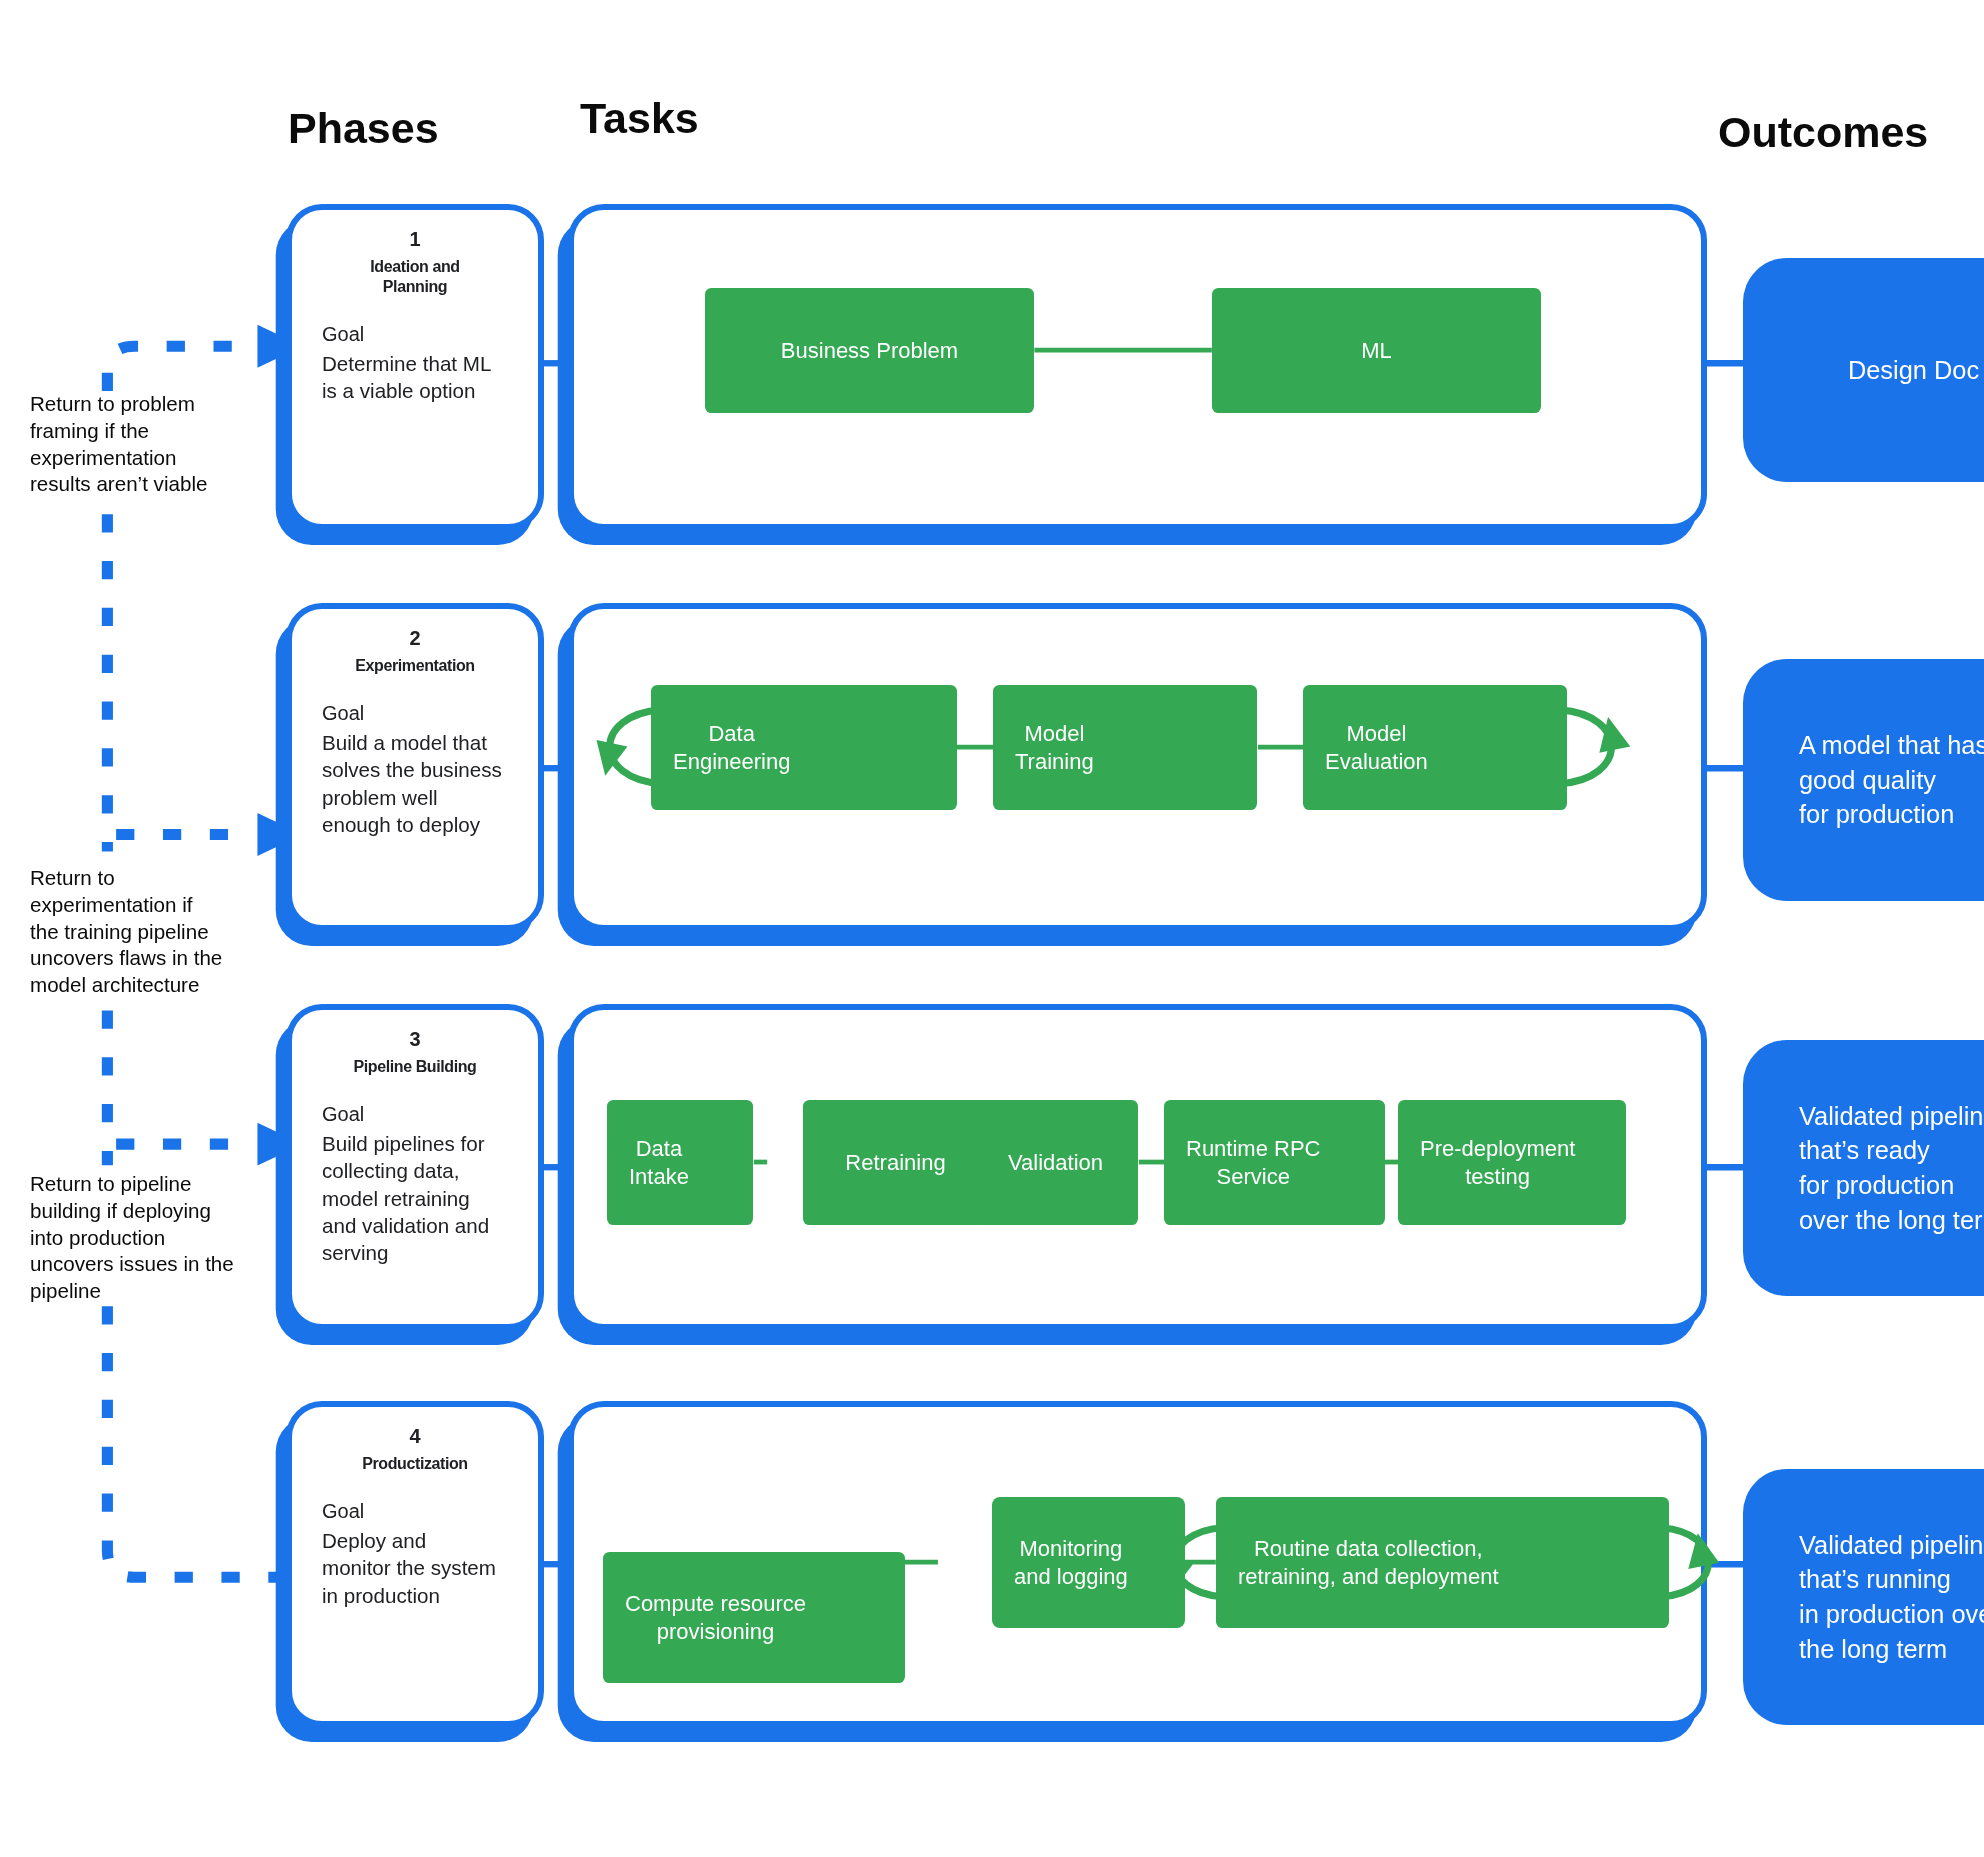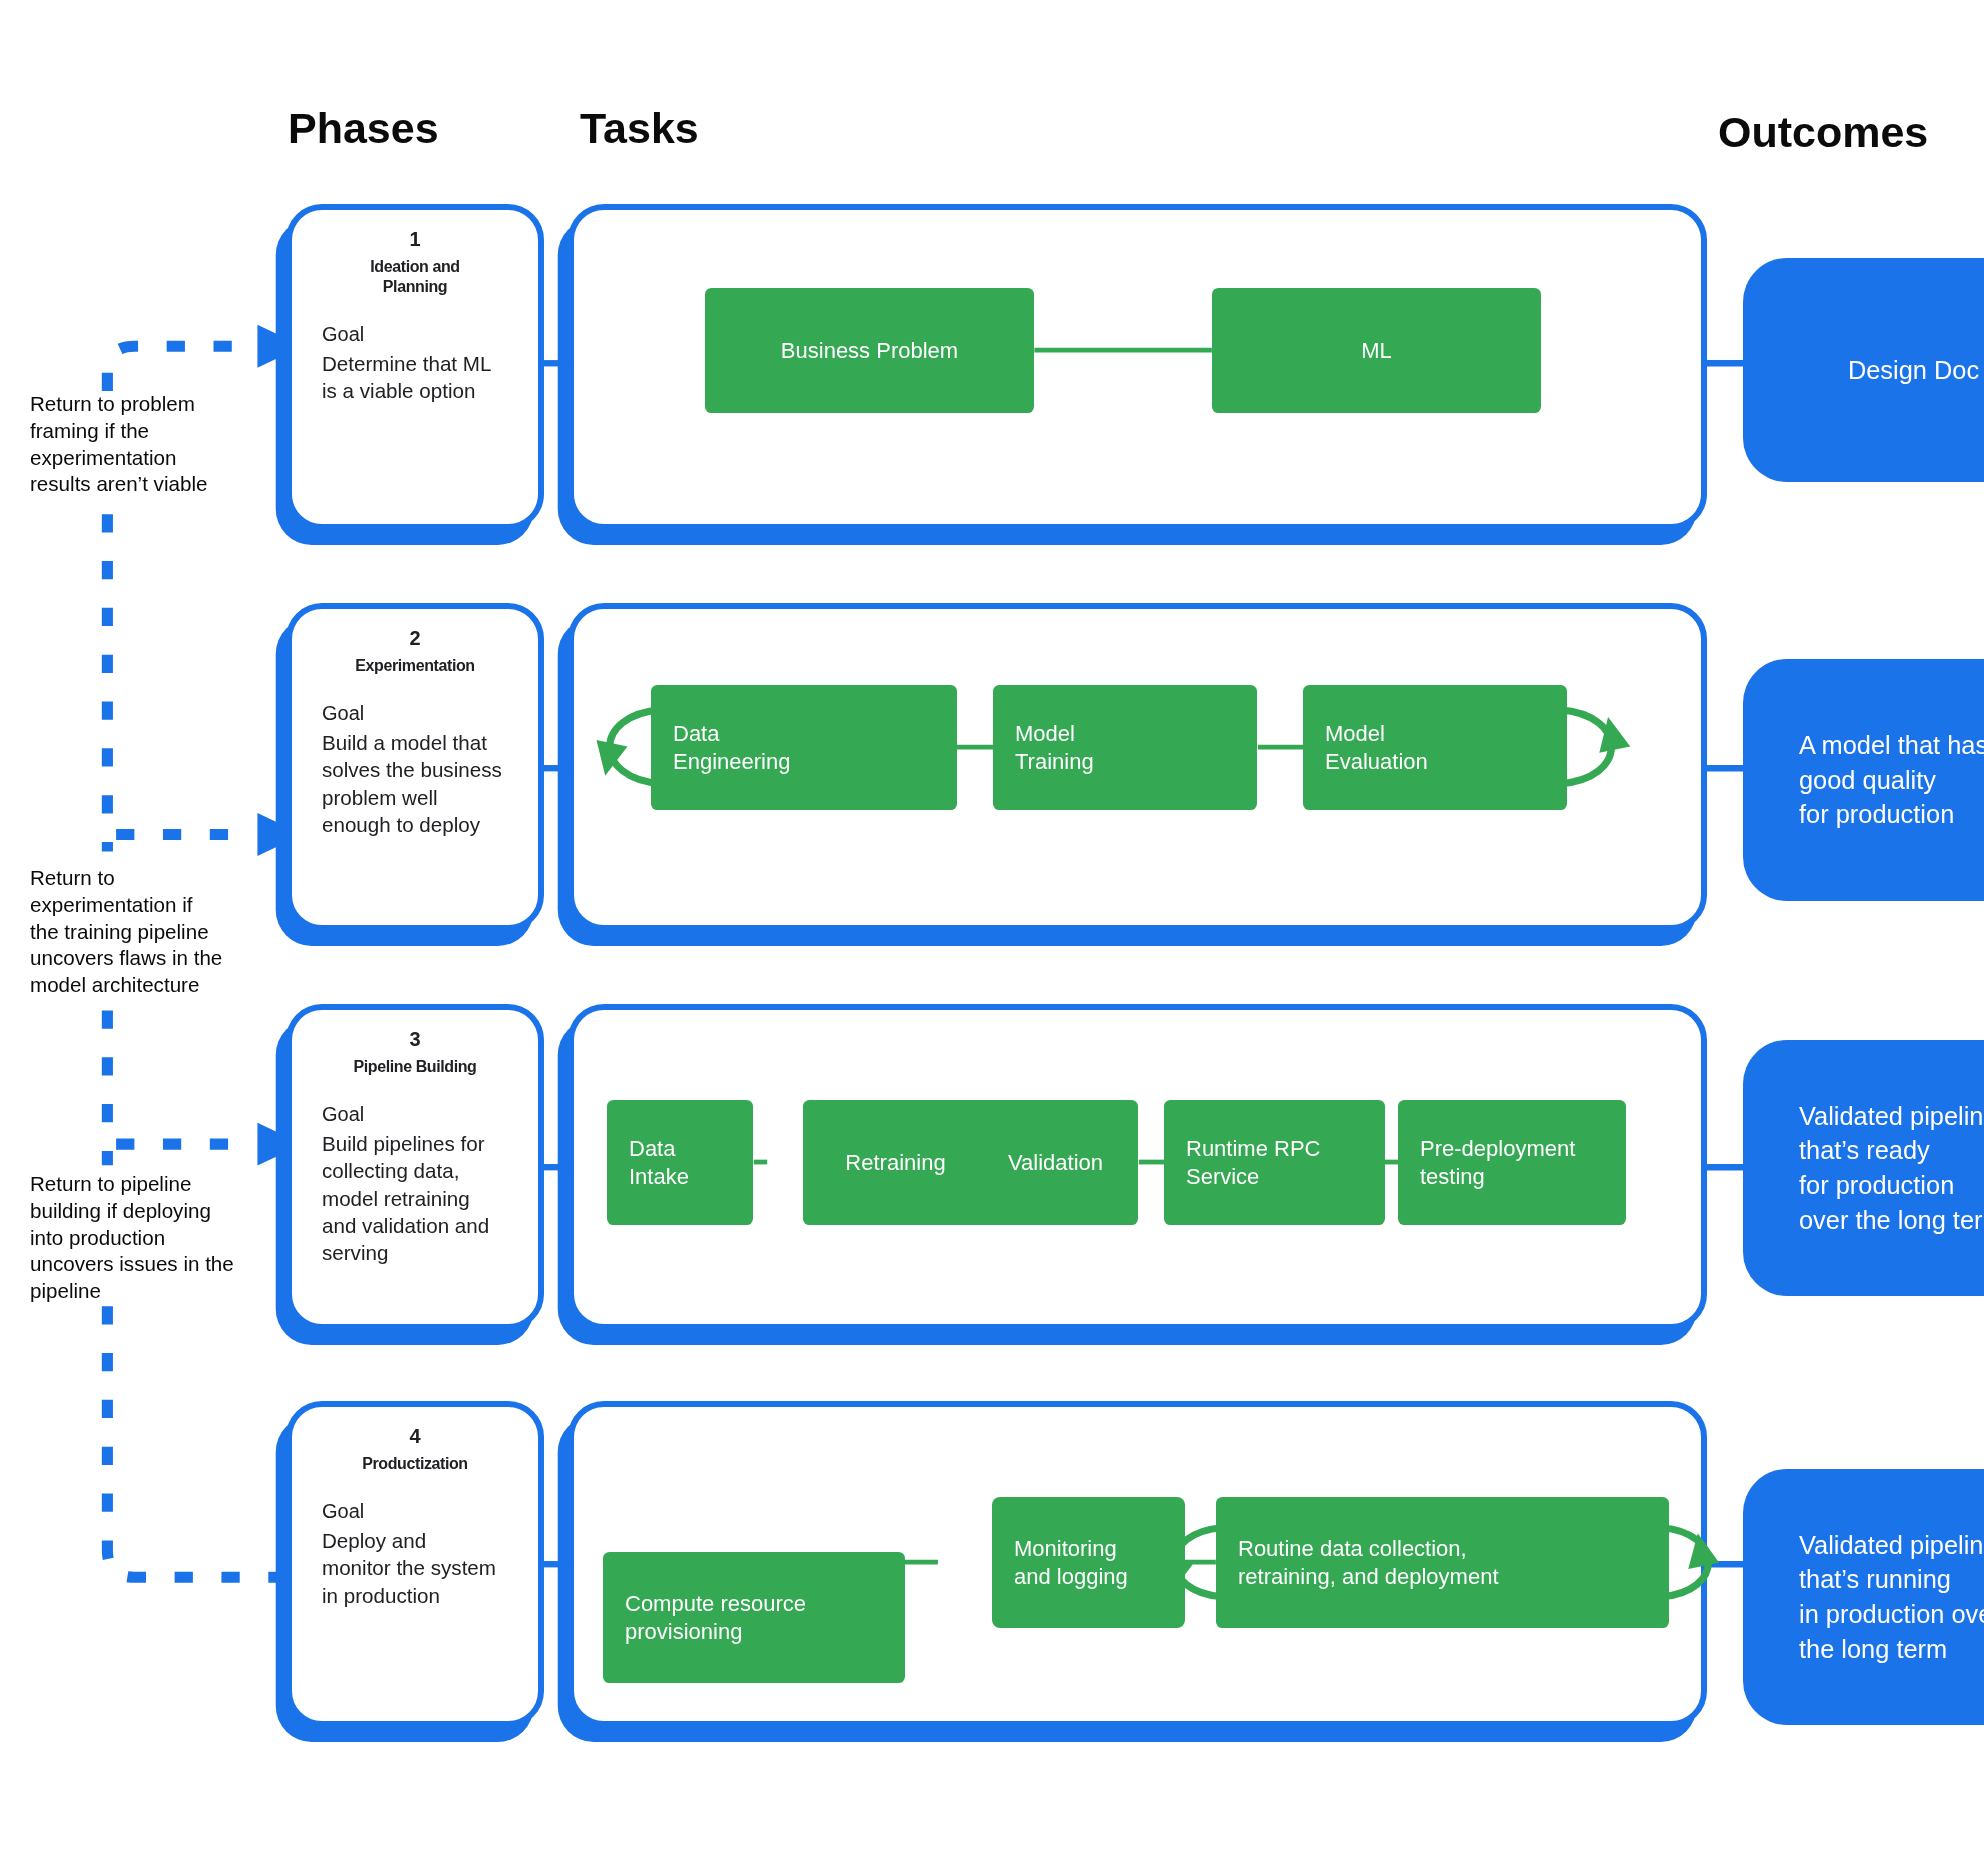--- a/index.html
+++ b/index.html
@@ -21,38 +21,38 @@
     box-shadow:-10.3px 15px 0 0 var(--blue);
     display:flex; flex-direction:column; align-items:center; padding-top:18px;
   }
   .phase-num { font-size:20px; font-weight:700; }
   .phase-title { font-size:16px; font-weight:700; line-height:1.25; text-align:center; white-space:pre-line; margin-top:6.4px; letter-spacing:-0.4px; }
   .goal-label { font-size:20px; font-weight:400; align-self:flex-start; margin:25.4px 0 4px 30px; }
   .goal-text { font-size:20.6px; line-height:1.33; align-self:flex-start; margin-left:30px; margin-right:12px; white-space:pre-line; }
   .task {
     position:absolute; background:var(--green); color:#fff; border-radius:6.4px; z-index:3;
     font-size:22px; line-height:1.25; white-space:pre-line; box-sizing:border-box;
-    display:flex; align-items:center; padding:9px 22px; text-align:left;
+    display:flex; align-items:center; padding:9px 22px; text-align:center;
   }
   .task.center { justify-content:center; text-align:center; padding:8px 12px; }
   .outcome-box {
     position:absolute; background:var(--blue); color:#fff; border-radius:44px; z-index:3;
     font-size:25.4px; line-height:1.36; white-space:pre-line; box-sizing:border-box;
     display:flex; align-items:center; padding:16px 24px 16px 56px;
   }
   .outcome-box.center { justify-content:center; text-align:center; padding:16px; }
   .note { position:absolute; font-size:20.6px; line-height:1.3; white-space:pre-line; z-index:4; color:#0b0b0b; }
 </style>
 </head>
 <body>
 
 <div class="canvas">
 
   <div class="hdr" style="left:288px; top:104px;">Phases</div>
-  <div class="hdr" style="left:580px; top:104px;">Tasks</div>
+  <div class="hdr" style="left:580px; top:94px;">Tasks</div>
   <div class="hdr" style="left:1718px; top:108px;">Outcomes</div>
 
   <div class="tasks-panel" style="left:568px; top:204px;  width:1139px; height:326px;"></div>
   <div class="tasks-panel" style="left:568px; top:603px; width:1139px; height:328px;"></div>
   <div class="tasks-panel" style="left:568px; top:1004px; width:1139px; height:326px;"></div>
   <div class="tasks-panel" style="left:568px; top:1401px; width:1139px; height:326px;"></div>
 
   <svg class="layer" width="2253" height="1858" viewBox="0 0 5674 4680">
 
     <g stroke="var(--blue)" stroke-width="16">

